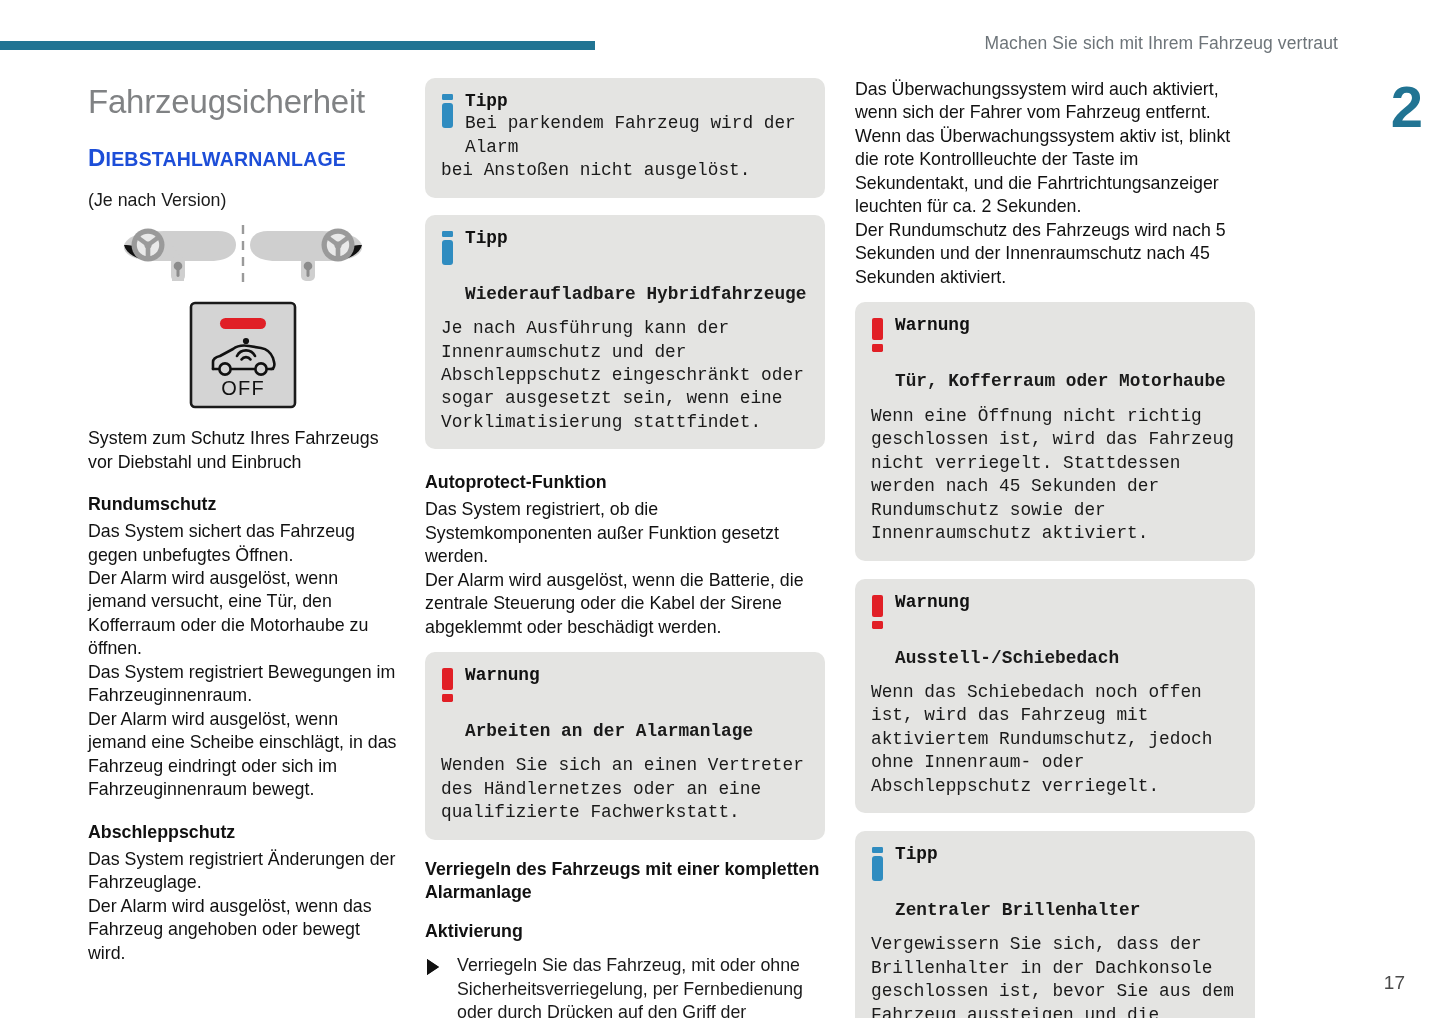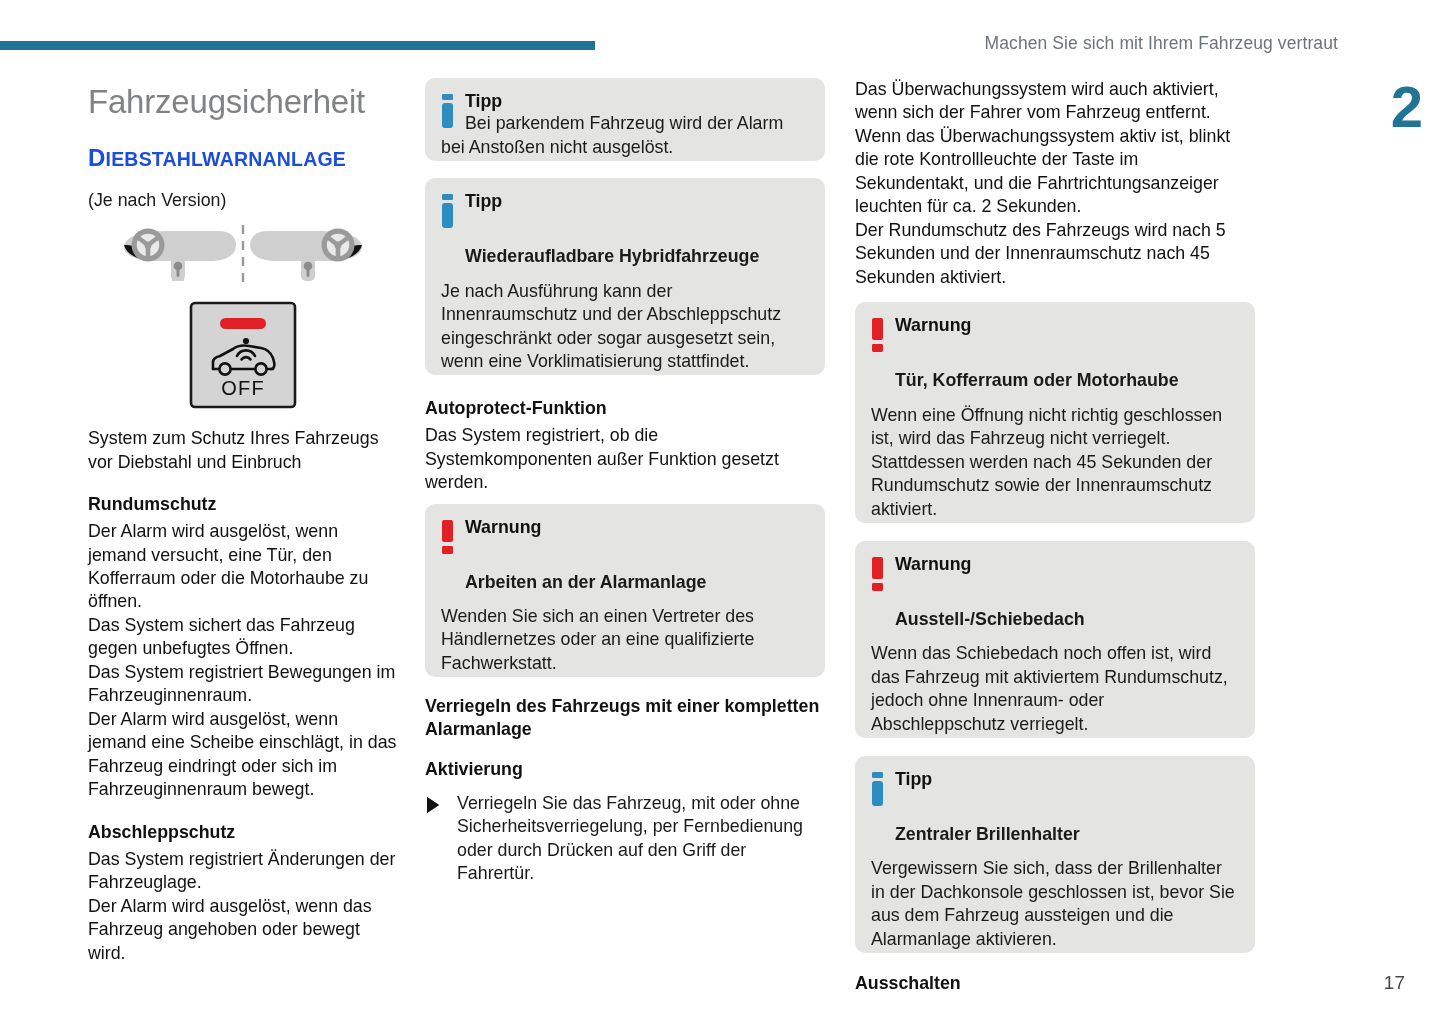--- a/index.html
+++ b/index.html
@@ -109,23 +109,24 @@
   .illus-button {
     margin: 0 0 18px 0;
     display: flex;
     justify-content: center;
   }
 
   
   .callout {
     background: #e4e4e2;
     border-radius: 10px;
-    padding: 13px 16px 2px 16px;
+    padding: 13px 16px 15px 16px;
     margin: 0 0 17px 0;
     position: relative;
+    font-family: Liberation Mono, monospace;
   }
   .callout-head {
     display: flex;
     align-items: flex-start;
     gap: 11px;
   }
   .callout-icon {
     flex: 0 0 auto;
     width: 13px;
     padding-top: 3px;
@@ -250,22 +251,22 @@
           <path d="M52.5 58.5 A5.5 5.5 0 0 1 61.5 58.5"></path>
         </g>
         <circle cx="57" cy="40" r="3.1" fill="#111111"></circle>
         <text x="54" y="94" text-anchor="middle" font-family="Liberation Sans, sans-serif" font-size="20" font-weight="normal" fill="#111111" letter-spacing="1.2">OFF</text>
       </svg>
     </div>
 
     <p class="body gap">System zum Schutz Ihres Fahrzeugs vor Diebstahl und Einbruch</p>
 
     <h3 class="sub">Rundumschutz</h3>
+    <p class="body">Das System sichert das Fahrzeug gegen unbefugtes Öffnen.</p>
     <p class="body">Der Alarm wird ausgelöst, wenn jemand versucht, eine Tür, den Kofferraum oder die Motorhaube zu öffnen.</p>
-    <p class="body">Das System sichert das Fahrzeug gegen unbefugtes Öffnen.</p>
 
     <p class="body">Das System registriert Bewegungen im Fahrzeuginnenraum.</p>
     <p class="body">Der Alarm wird ausgelöst, wenn jemand eine Scheibe einschlägt, in das Fahrzeug eindringt oder sich im Fahrzeuginnenraum bewegt.</p>
 
     <h3 class="sub">Abschleppschutz</h3>
     <p class="body">Das System registriert Änderungen der Fahrzeuglage.</p>
     <p class="body">Der Alarm wird ausgelöst, wenn das Fahrzeug angehoben oder bewegt wird.</p>
   </div>
 
   <div class="col col-mid">
@@ -295,20 +296,21 @@
           </svg>
         </span>
         <span class="callout-label">Tipp</span>
       </div>
       <div class="callout-subtitle">Wiederaufladbare Hybridfahrzeuge</div>
       <div class="callout-body">Je nach Ausführung kann der Innenraumschutz und der Abschleppschutz eingeschränkt oder sogar ausgesetzt sein, wenn eine Vorklimatisierung stattfindet.</div>
     </div>
 
     <h3 class="sub first" style="margin-top:22px">Autoprotect-Funktion</h3>
     <p class="body">Das System registriert, ob die Systemkomponenten außer Funktion gesetzt werden.</p>
+    <p class="body gap">Der Alarm wird ausgelöst, wenn die Batterie, die zentrale Steuerung oder die Kabel der Sirene abgeklemmt oder beschädigt werden.</p>
 
     <div class="callout" style="margin-top:9px">
       <div class="callout-head">
         <span class="callout-icon">
           <svg width="13" height="34" viewBox="0 0 13 34" aria-hidden="true">
             <rect x="1" y="0" width="11" height="22" rx="2" fill="#e11f26"></rect>
             <rect x="1" y="26" width="11" height="8" rx="1.4" fill="#e11f26"></rect>
           </svg>
         </span>
         <span class="callout-label">Warnung</span>

